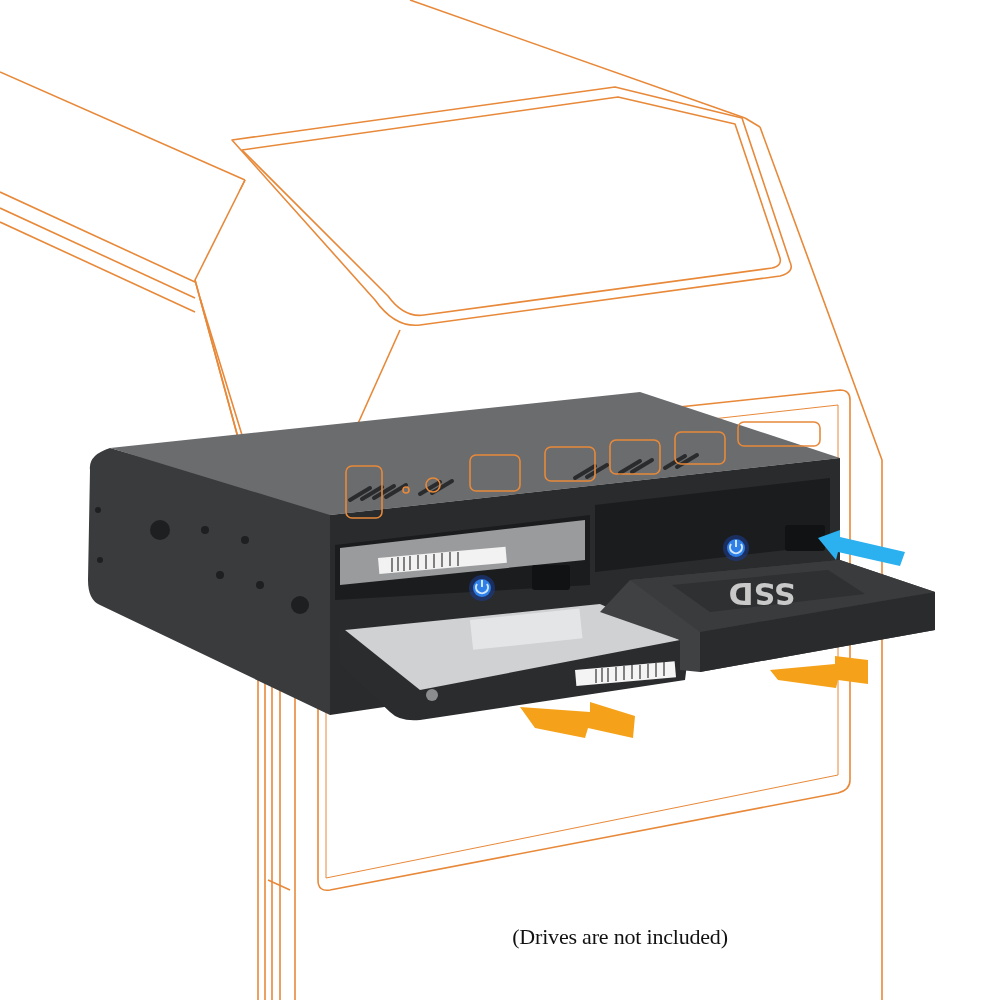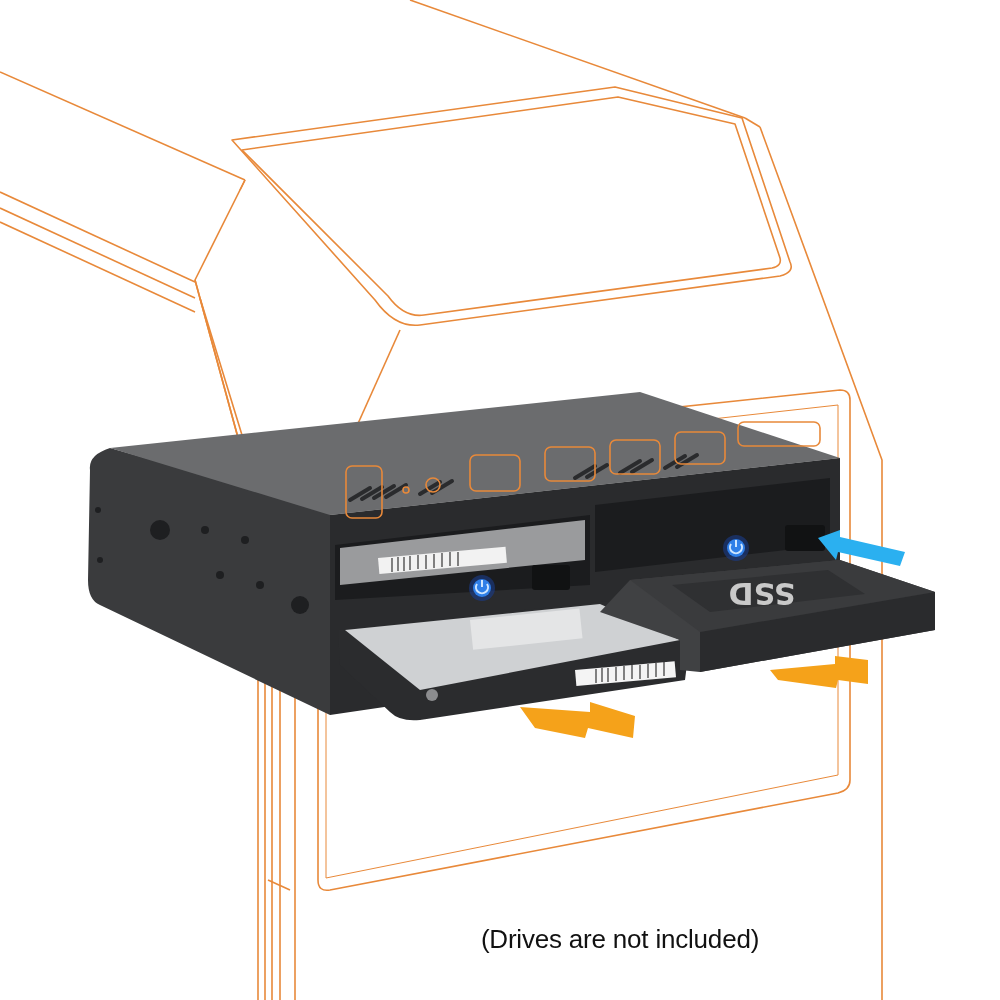--- a/index.html
+++ b/index.html
@@ -1,20 +1,20 @@
 <!DOCTYPE html>
 <html><head>
 <meta charset="utf-8">
 <style>
   html, body { margin: 0; padding: 0; background: #ffffff; }
   .stage { position: relative; width: 1000px; height: 1000px; overflow: hidden; background: #ffffff; }
   svg.art { position: absolute; left: 0; top: 0; width: 1000px; height: 1000px; }
   .caption {
     position: absolute; left: 440px; top: 924px; width: 360px; text-align: center;
-    font-family: Liberation Sans, sans-serif; font-size: 26px; color: #111111; letter-spacing: -0.2px;
+    font-family: Liberation Serif, serif; font-size: 22px; color: #111111; letter-spacing: -0.2px;
   }
   .ssd-label {
     font-family: "DejaVu Sans", sans-serif; font-weight: bold;
   }
 </style>
 </head>
 <body>
 
 <div class="stage">
   <svg class="art" viewBox="0 0 1000 1000">

